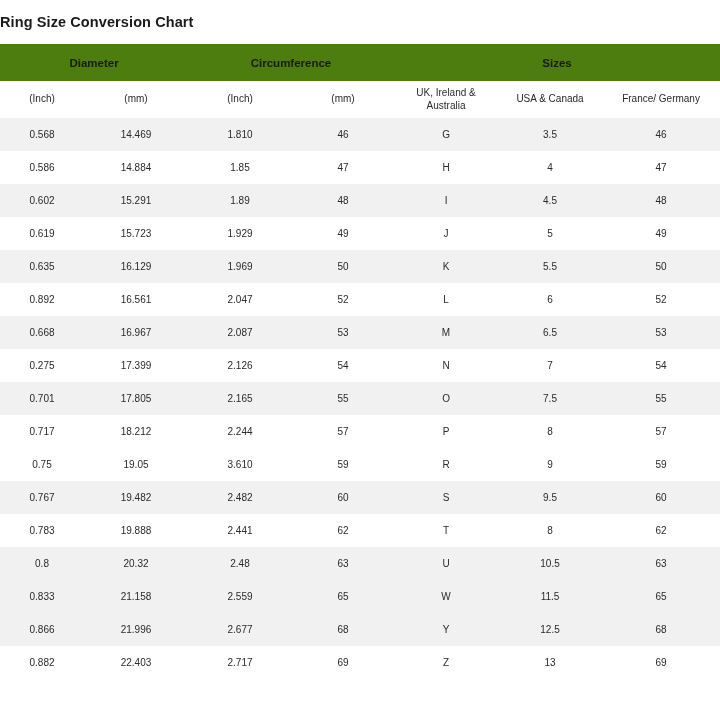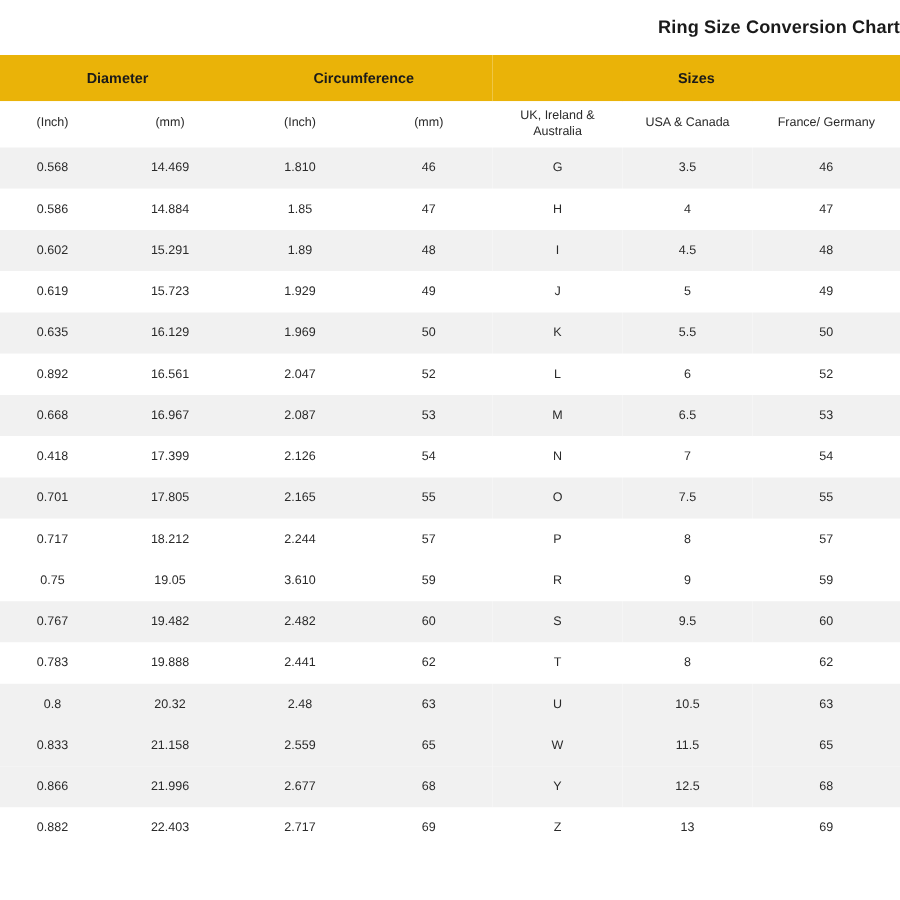--- a/index.html
+++ b/index.html
@@ -13,21 +13,21 @@
     color: #222222;
   }
   #page {
     width: 720px;
     height: 720px;
     position: relative;
     overflow: hidden;
     background: #ffffff;
   }
   #title {
-    text-align: right;
+    text-align: left;
     font-size: 14.5px;
     font-weight: bold;
     color: #1a1a1a;
     padding-top: 14px;
     padding-bottom: 14px;
     letter-spacing: 0.1px;
   }
   table {
     width: 720px;
     border-collapse: collapse;
@@ -37,21 +37,21 @@
     text-align: center;
     vertical-align: middle;
     font-weight: normal;
     padding: 0;
   }
   .group-row th {
     height: 37px;
     font-size: 11.5px;
     font-weight: bold;
     color: #1a1a1a;
-    background: #eab308;
+    background: #4d7c0f;
   }
   .sub-row th {
     height: 37px;
     font-size: 10px;
     color: #2a2a2a;
     background: #ffffff;
     line-height: 1.25;
     padding: 0 6px;
   }
   tbody tr { height: 33px; }
@@ -161,21 +161,21 @@
         <tr class="even">
           <td>0.668</td>
           <td>16.967</td>
           <td>2.087</td>
           <td>53</td>
           <td>M</td>
           <td>6.5</td>
           <td>53</td>
         </tr>
         <tr class="odd">
-          <td>0.418</td>
+          <td>0.275</td>
           <td>17.399</td>
           <td>2.126</td>
           <td>54</td>
           <td>N</td>
           <td>7</td>
           <td>54</td>
         </tr>
         <tr class="even">
           <td>0.701</td>
           <td>17.805</td>

